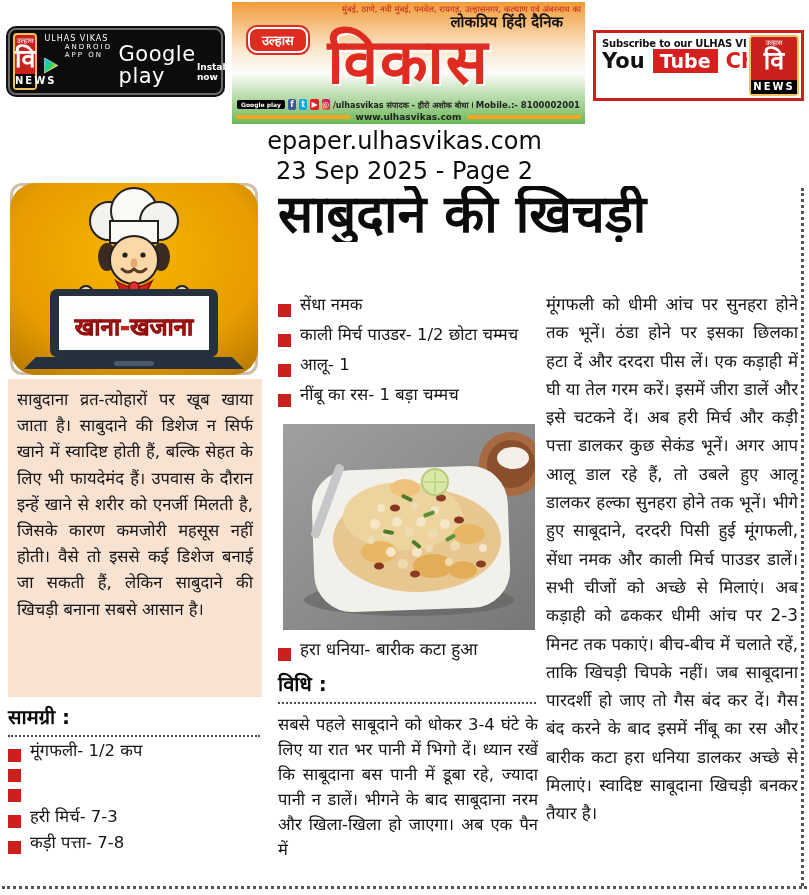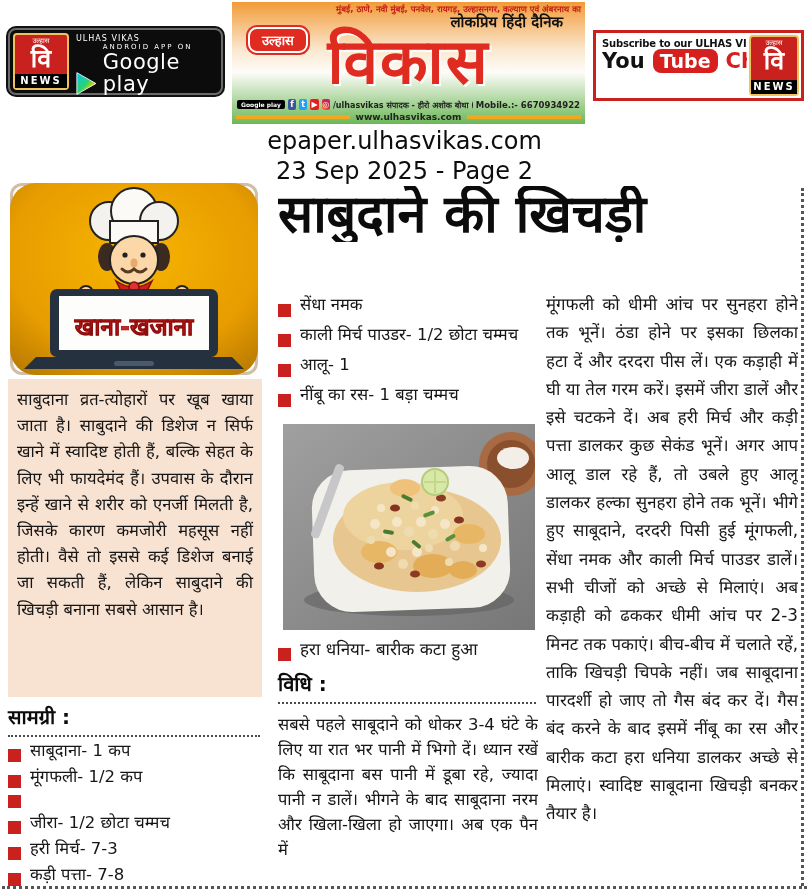--- a/index.html
+++ b/index.html
@@ -9,46 +9,46 @@
 
   
   .badge-left{left:8px;top:28px;width:215px;height:67px;background:#0c0c0c;border:2px solid #6b6b6b;border-radius:8px;display:flex;align-items:stretch;padding:3px;gap:5px;box-shadow:0 0 0 2px #111}
   .mini-logo{width:56px;background:var(--bullet_red);border:2px solid #f0c35a;border-radius:4px;display:flex;flex-direction:column;align-items:center;justify-content:flex-start;color:#fff;position:relative}
   .mini-logo .ml-small{font-size:7px;line-height:9px;margin-top:2px}
   .mini-logo .ml-big{font-size:25px;font-weight:bold;line-height:26px}
   .mini-logo .ml-news{position:absolute;bottom:0;left:0;right:0;background:#000;color:#fff;font-size:10px;font-weight:bold;letter-spacing:2px;text-align:center;line-height:14px}
   .gp-area{flex:1;color:#fff;padding:1px 2px;position:relative}
   .gp-brand{font-size:8px;font-weight:normal;letter-spacing:1px}
   .gp-row{display:flex;align-items:center;gap:6px;margin-top:0}
-  .gp-texts{display:flex;flex-direction:column}
+  .gp-texts{display:flex;}
   .gp-line1{font-size:7px;letter-spacing:2px}
   .gp-store{font-size:21px;line-height:22px;letter-spacing:.5px}
   .gp-install{font-size:9px;font-weight:bold;margin-top:19px}
 
   .masthead{left:232px;top:2px;width:353px;height:122px;background:linear-gradient(180deg,var(--saffron) 0%,#fbe9d2 40%,#fdfcf8 58%,var(--flag_green) 100%);overflow:hidden}
-  .tagline-red{font-size:8.5px;color:#c41d17;font-weight:bold;text-align:right;padding:2px 4px 0 70px;line-height:10px}
+  .tagline-red{font-size:8.5px;color:#c41d17;font-weight:normal;text-align:right;padding:2px 4px 0 70px;line-height:10px}
   .tagline-black{font-size:15px;color:#111;font-weight:bold;text-align:right;padding-right:22px;line-height:17px}
   .title-small{position:absolute;left:16px;top:25px;background:var(--masthead_red);color:#fff;font-size:13px;font-weight:bold;padding:2px 12px;border-radius:9px;border:2px solid #fff;box-shadow:0 0 0 2px var(--masthead_red)}
   .title-big{display:block;text-align:center;font-size:62px;line-height:58px;font-weight:900;color:var(--masthead_red);margin-top:2px;text-shadow:2px 2px 0 #fff;letter-spacing:2px}
   .mast-info{position:absolute;left:0;right:0;bottom:14px;display:flex;align-items:center;gap:3px;padding:0 5px;font-size:8px;font-weight:bold;color:#222}
   .gp-mini{background:#000;color:#fff;font-size:6px;padding:1px 4px;border-radius:2px;white-space:nowrap}
   .soc{width:11px;height:11px;border-radius:2px;color:#fff;font-size:8px;font-weight:bold;display:inline-flex;align-items:center;justify-content:center;line-height:1}
   .soc-fb{background:#3b5998}.soc-tw{background:#1da1f2}.soc-yt{background:#e02020}.soc-ig{background:linear-gradient(45deg,#f09433,#dc2743,#bc1888)}
   .mast-handle{white-space:nowrap;overflow:hidden}
   .mast-mobile{margin-left:auto;white-space:nowrap;font-size:8.5px}
   .mast-site{position:absolute;left:0;right:0;bottom:2px;display:flex;align-items:center;gap:6px;padding:0 4px}
   .yline{flex:1;height:4px;background:var(--yellow_bar)}
   .site-text{font-size:9px;font-weight:bold;color:#222;white-space:nowrap}
 
   .badge-right{left:593px;top:30px;width:211px;height:71px;background:#fff;border:3px solid var(--bullet_red);display:flex;align-items:stretch;padding:2px;gap:2px}
   .yt-textwrap{flex:1;padding:3px 2px 0 4px;overflow:hidden}
   .yt-sub{font-size:10px;font-weight:bold;color:#111;white-space:nowrap;letter-spacing:-.2px}
   .yt-line2{display:flex;align-items:center;gap:8px;}
   .yt-you{font-size:21px;font-weight:900;color:#111}
-  .yt-tube{font-size:19px;font-weight:900;color:#fff;background:var(--brand_red);padding:1px 7px;border-radius:8px}
+  .yt-tube{font-size:19px;font-weight:900;color:#fff;background:var(--brand_red);padding:1px 7px;border-radius:0}
   .yt-channel{font-size:21px;font-weight:900;color:var(--brand_red)}
   .badge-right .mini-logo{width:50px}
 
   .page-info{left:0;top:126px;width:809px;text-align:center;line-height:1.25;color:#0d0d0d}
   .page-info .site{font-size:24px}
   .page-info .datepage{font-size:24px}
 
   
   .logo-card{left:10px;top:183px;width:248px;height:192px;border-radius:12px;overflow:hidden;box-shadow:inset 0 0 0 3px rgba(120,70,0,.35)}
   .intro{left:8px;top:379px;width:254px;height:318px;background:var(--intro_bg);padding:8px 9px;font-size:16.5px;line-height:26.2px;text-align:justify;overflow:hidden}
@@ -114,21 +114,21 @@
   <div class="tagline-black">लोकप्रिय हिंदी दैनिक</div>
   <span class="title-small">उल्हास</span>
   <span class="title-big">विकास</span>
   <div class="mast-info">
     <span class="gp-mini">Google play</span>
     <span class="soc soc-fb">f</span>
     <span class="soc soc-tw">t</span>
     <span class="soc soc-yt">▶</span>
     <span class="soc soc-ig">◎</span>
     <span class="mast-handle">/ulhasvikas संपादक - हीरो अशोक बोथा (MN.L.LB.)</span>
-    <span class="mast-mobile">Mobile.:- 6670934922</span>
+    <span class="mast-mobile">Mobile.:- 8100002001</span>
   </div>
   <div class="mast-site">
     <span class="yline"></span>
     <span class="site-text">www.ulhasvikas.com</span>
     <span class="yline"></span>
   </div>
 </div>
 
 <div class="abs badge-right">
   <div class="yt-textwrap">
@@ -197,32 +197,27 @@
   </svg>
 </div>
 
 <div class="abs intro">साबुदाना व्रत-त्योहारों पर खूब खाया जाता है। साबुदाने की डिशेज न सिर्फ खाने में स्वादिष्ट होती हैं, बल्कि सेहत के लिए भी फायदेमंद हैं। उपवास के दौरान इन्हें खाने से शरीर को एनर्जी मिलती है, जिसके कारण कमजोरी महसूस नहीं होती। वैसे तो इससे कई डिशेज बनाई जा सकती हैं, लेकिन साबुदाने की खिचड़ी बनाना सबसे आसान है।</div>
 
 <div class="abs samgri sec-head">सामग्री :</div>
 
 <ul class="abs ing-list ing-left">
   <li>
       <span class="sq"></span>
-      <span>साबूदाना- 1 कप</span>
-    </li>
-  <li>
-      <span class="sq"></span>
       <span>मूंगफली- 1/2 कप</span>
     </li>
   <li>
       <span class="sq"></span>
     </li>
   <li>
       <span class="sq"></span>
-      <span>जीरा- 1/2 छोटा चम्मच</span>
     </li>
   <li>
       <span class="sq"></span>
       <span>हरी मिर्च- 7-3</span>
     </li>
   <li>
       <span class="sq"></span>
       <span>कड़ी पत्ता- 7-8</span>
     </li>
 </ul>

